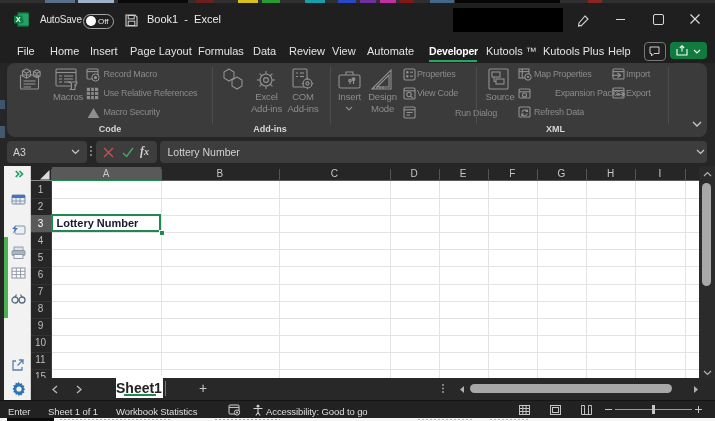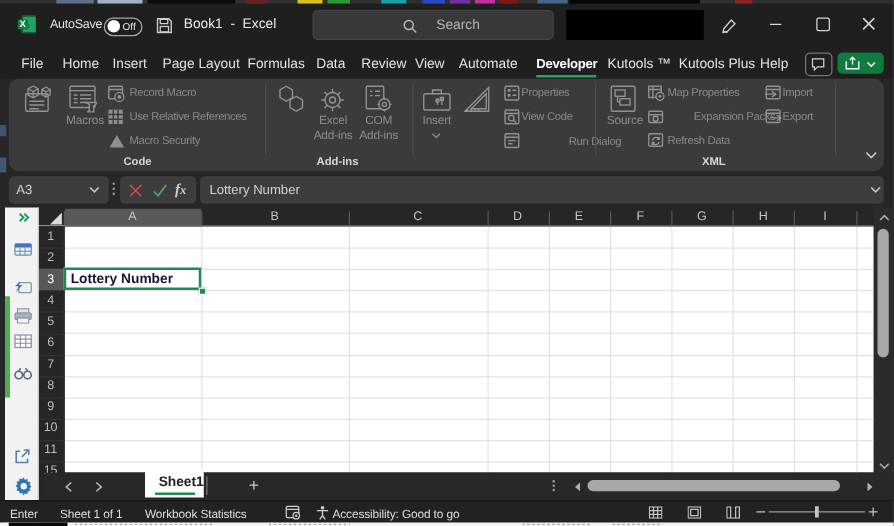--- a/index.html
+++ b/index.html
@@ -55,27 +55,20 @@
       <div class="abs" style="left:14px;top:2.5px;font-size:8px;color:#e8e8e8;">Off</div>
     </div>
 
     <svg class="abs" style="left:125px;top:11px;" width="13" height="13" viewBox="0 0 13 13">
       <path d="M1 1 h9 l2 2 v9 h-11 z" fill="none" stroke="#d0d0d0" stroke-width="1.1"></path>
       <rect x="3.2" y="1.5" width="6" height="3.4" fill="none" stroke="#d0d0d0" stroke-width="1"></rect>
       <rect x="3.2" y="7.2" width="6.6" height="4.3" fill="none" stroke="#d0d0d0" stroke-width="1"></rect>
     </svg>
     <div class="abs txt" style="left:147px;top:10px;font-size:11px;color:#ececec;">Book1&nbsp; -&nbsp; Excel</div>
 
-    <div class="abs" style="left:250px;top:5px;width:193px;height:24px;background:#383838;border:1px solid #454545;border-radius:4px;box-sizing:border-box;">
-      <svg class="abs" style="left:71px;top:6px;" width="12" height="12" viewBox="0 0 12 12">
-        <circle cx="5" cy="5" r="3.6" fill="none" stroke="#bbbbbb" stroke-width="1.2"></circle>
-        <line x1="7.8" y1="7.8" x2="11" y2="11" stroke="#bbbbbb" stroke-width="1.2"></line>
-      </svg>
-      <div class="abs" style="left:98px;top:5px;font-size:11px;color:#b5b5b5;">Search</div>
-    </div>
 
     <div class="abs" style="left:453px;top:5px;width:110px;height:24px;background:#000;"></div>
 
     <svg class="abs" style="left:576px;top:11px;" width="15" height="14" viewBox="0 0 15 14">
       <path d="M9 2 l3 3 -6.5 6.5 -3 .5 .5 -3 z" fill="none" stroke="#d0d0d0" stroke-width="1.1"></path>
       <path d="M2 12 q2 -1.5 4 0" fill="none" stroke="#d0d0d0" stroke-width="1"></path>
     </svg>
 
     <div class="abs" style="left:616px;top:16px;width:9px;height:1.2px;background:#d8d8d8;"></div>
     <div class="abs" style="left:653px;top:11px;width:9px;height:9px;border:1.2px solid #d8d8d8;border-radius:2px;"></div>
@@ -217,20 +210,21 @@
         <path d="M1 1 L4 4 L7 1" fill="none" stroke="#8d8d8d" stroke-width="1.1"></path>
       </svg>
     <svg class="abs" style="left:361.5px;top:4px;" width="28" height="26" viewBox="0 0 28 26">
       <path d="M3 22 L22 3 v19 z" class="ic"></path>
       <path d="M8 20 L20 8 v12 z" class="ic"></path>
       <line x1="5" y1="22" x2="5" y2="19.5" class="ic"></line>
         <line x1="8" y1="22" x2="8" y2="19.5" class="ic"></line>
         <line x1="11" y1="22" x2="11" y2="19.5" class="ic"></line>
         <line x1="14" y1="22" x2="14" y2="19.5" class="ic"></line>
     </svg>
+    <div class="abs rbig" style="left:348.5px;top:28px;width:54px;">Design<br>Mode</div>
     <svg class="abs" style="left:396px;top:5px;" width="13" height="13" viewBox="0 0 13 13">
       <rect x="1" y="1" width="11" height="11" rx="1.5" class="ic"></rect>
       <rect x="3.2" y="3.2" width="2.2" height="2.2" fill="#979797"></rect>
       <line x1="7" y1="4.2" x2="10" y2="4.2" class="ic"></line>
       <rect x="3.2" y="7.2" width="2.2" height="2.2" fill="#979797"></rect>
       <line x1="7" y1="8.2" x2="10" y2="8.2" class="ic"></line>
     </svg>
     <div class="abs rlbl" style="left:410px;top:5.5px;">Properties</div>
     <svg class="abs" style="left:396px;top:24px;" width="13" height="13" viewBox="0 0 13 13">
       <rect x="1" y="1" width="11" height="11" rx="1" class="ic"></rect>
@@ -283,21 +277,21 @@
       <path d="M6.5 5 L9.5 7.3 L6.5 9.6" fill="none" stroke="#979797" stroke-width="1.1"></path>
     </svg>
     <div class="abs rlbl" style="left:619px;top:5.5px;">Import</div>
     <svg class="abs" style="left:603.5px;top:24px;" width="15" height="13" viewBox="0 0 15 13">
       <rect x="2" y="1" width="11" height="10" rx="1" class="ic"></rect>
       <line x1="2" y1="3.6" x2="13" y2="3.6" class="ic"></line>
       <line x1="5" y1="7.3" x2="13" y2="7.3" class="ic"></line>
       <path d="M10.5 5 L13.5 7.3 L10.5 9.6" fill="none" stroke="#979797" stroke-width="1.1"></path>
     </svg>
     <div class="abs rlbl" style="left:619px;top:24.5px;">Export</div>
-    <div class="abs glbl" style="left:539px;top:61px;width:50px;text-align:center;">XML</div>
+    <div class="abs glbl" style="left:539px;top:61px;width:50px;text-align:left;">XML</div>
     <div class="abs" style="left:660.5px;top:4px;width:1px;height:57px;background:#4d4d4d;"></div>
 
     <svg class="abs" style="left:685px;top:58px;" width="10" height="7" viewBox="0 0 10 7">
         <path d="M1 1 L5 5 L9 1" fill="none" stroke="#c8c8c8" stroke-width="1.3"></path>
       </svg>
   </div>
 
   <div class="abs" style="left:0;top:100px;width:5px;height:9px;background:#3d566e;"></div>
   <div class="abs" style="left:0;top:126px;width:5px;height:12px;background:#42586c;"></div>
   <div class="abs" style="left:0;top:150px;width:5px;height:10px;background:#2f4050;"></div>
@@ -470,21 +464,21 @@
   </div>
 
   <div class="abs" id="tabbar" style="left:33px;top:378px;width:682px;height:22px;background:#282828;border-top-left-radius:6px;">
     <svg class="abs" style="left:18.5px;top:7px;" width="6" height="9" viewBox="0 0 6 9">
         <path d="M5 1 L1 4.5 L5 8" fill="none" stroke="#b8b8b8" stroke-width="1.3"></path>
       </svg>
     <svg class="abs" style="left:43px;top:7px;" width="6" height="9" viewBox="0 0 6 9">
         <path d="M1 1 L5 4.5 L1 8" fill="none" stroke="#b8b8b8" stroke-width="1.3"></path>
       </svg>
     <div class="abs" style="left:83px;top:-3.4px;width:47px;height:23.6px;background:#fff;border-radius:3px 3px 0 0;">
-      <div class="abs" style="left:0;top:5px;width:47px;text-align:right;font-size:11px;font-weight:bold;color:#222;">Sheet1</div>
+      <div class="abs" style="left:0;top:5px;width:47px;text-align:left;font-size:14px;font-weight:bold;color:#222;">Sheet1</div>
       <div class="abs" style="left:8px;top:19.6px;width:32px;height:2px;background:#1e8a4f;"></div>
     </div>
     <div class="abs" style="left:131.8px;top:3px;width:1px;height:15px;background:#777;"></div>
     <div class="abs" style="left:166px;top:2px;font-size:14px;color:#c8c8c8;">+</div>
 
     <div class="abs" style="left:409px;top:6px;width:2px;height:2px;background:#9a9a9a;border-radius:50%;box-shadow:0 3.5px 0 #9a9a9a,0 7px 0 #9a9a9a;"></div>
     <svg class="abs" style="left:426px;top:6.5px;" width="6" height="9" viewBox="0 0 6 9">
         <path d="M5 1 L1 4.5 L5 8" fill="#b0b0b0"></path>
       </svg>
     <div class="abs" style="left:437px;top:6px;width:202px;height:9px;background:#a8a8a8;border-radius:4.5px;"></div>

